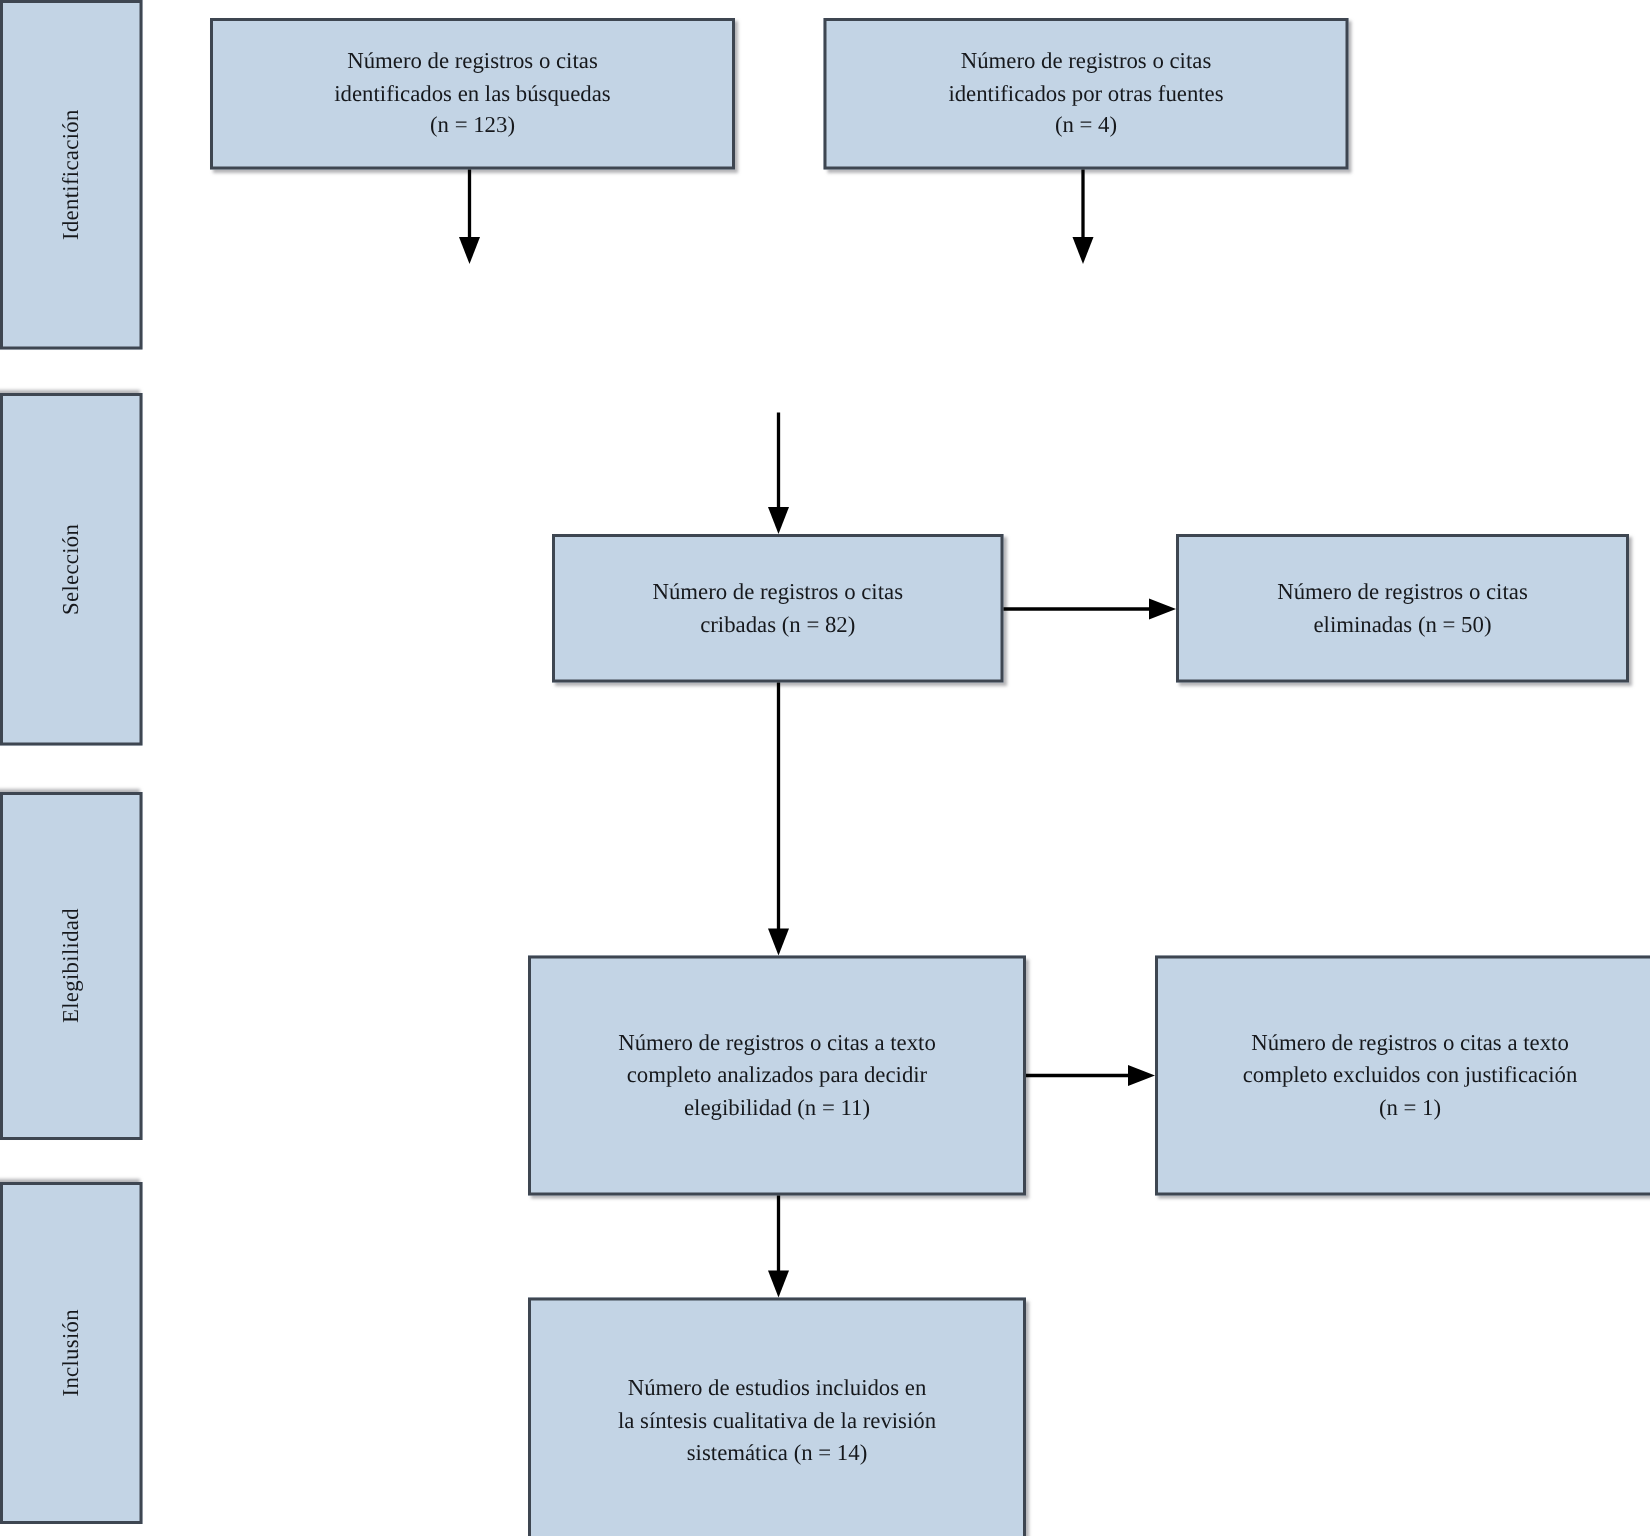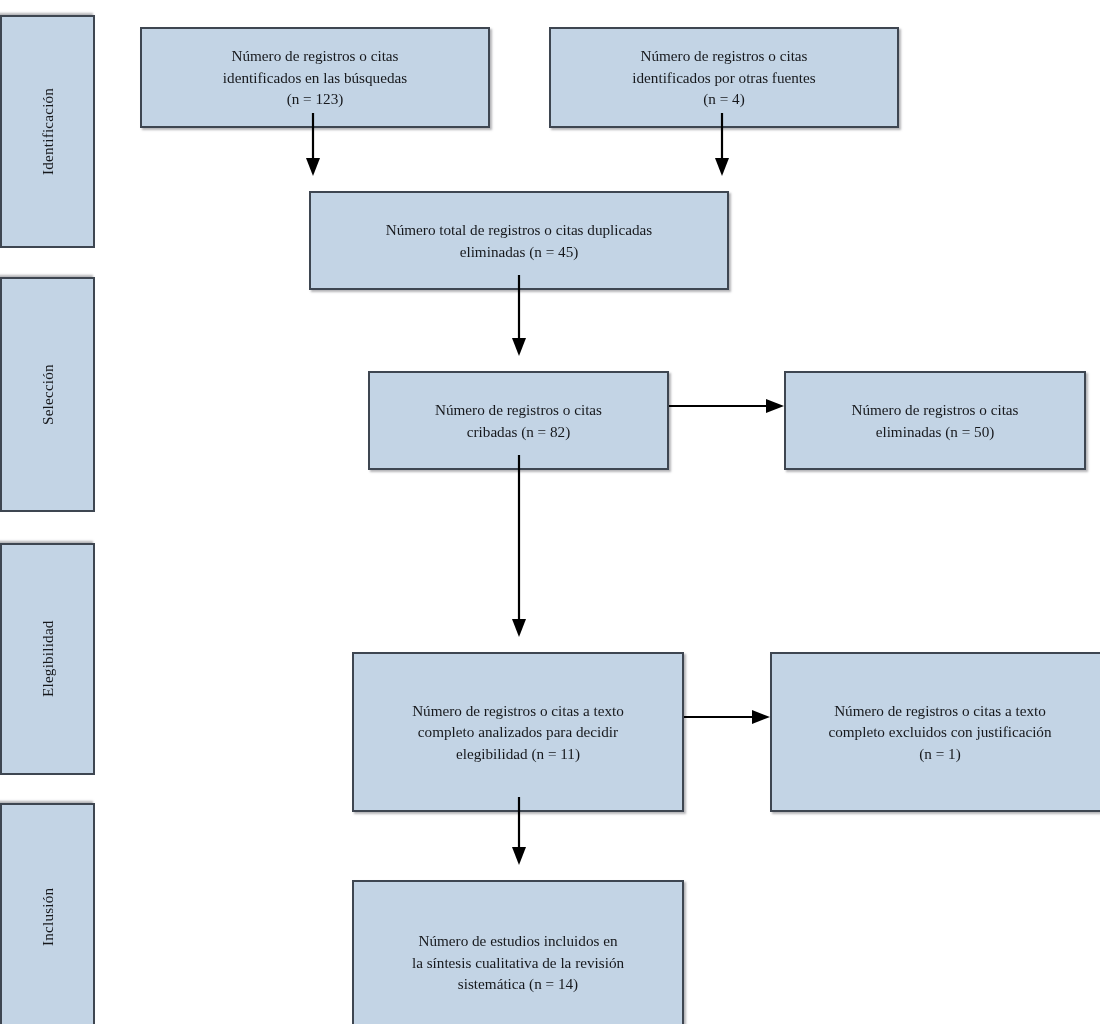--- a/index.html
+++ b/index.html
@@ -26,21 +26,20 @@
     box-shadow: 2px 2px 2px rgba(120,120,125,0.55);
     display: flex;
     align-items: center;
     justify-content: center;
     text-align: center;
     color: #16181c;
     font-size: 15.2px;
     line-height: 1.42;
     padding: 4px 10px;
     white-space: pre-line;
-    margin-top: 15px;
   }
   .stage-box {
     writing-mode: vertical-rl;
     transform: rotate(180deg);
     font-size: 15.2px;
     letter-spacing: 0.2px;
     padding: 6px 2px;
   }
   .connector {
     position: absolute;
@@ -81,24 +80,20 @@
 identificados en las búsquedas
 (n = 123)</span>
   </div>
 
   <div class="box" style="left:549px; top:12px; width:350px; height:101px;">
     <span>Número de registros o citas
 identificados por otras fuentes
 (n = 4)</span>
   </div>
 
-  <div class="box" style="left:309px; top:176px; width:420px; height:99px;">
-    <span>Número total de registros o citas duplicadas
-eliminadas (n = 45)</span>
-  </div>
 
   <div class="box" style="left:368px; top:356px; width:301px; height:99px;">
     <span>Número de registros o citas
 cribadas (n = 82)</span>
   </div>
 
   <div class="box" style="left:784px; top:356px; width:302px; height:99px;">
     <span>Número de registros o citas
 eliminadas (n = 50)</span>
   </div>

